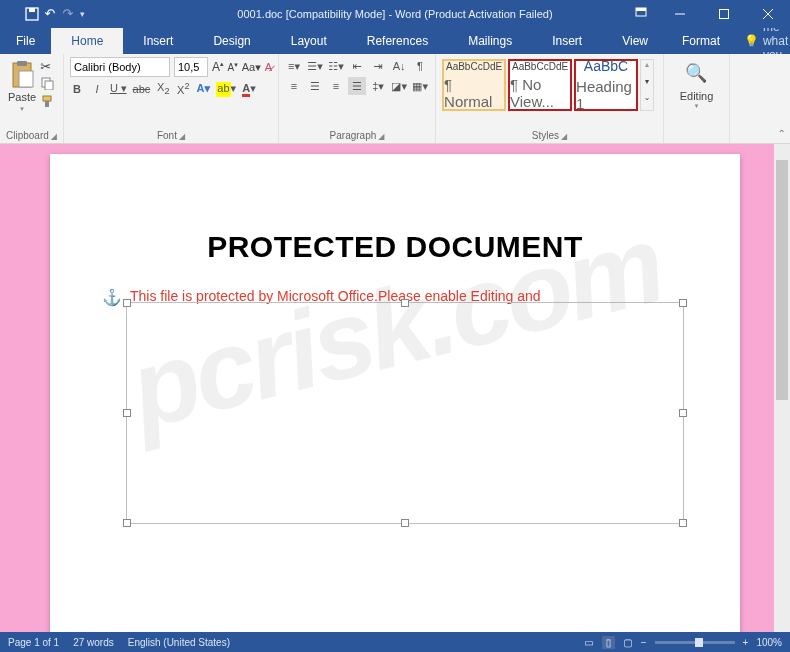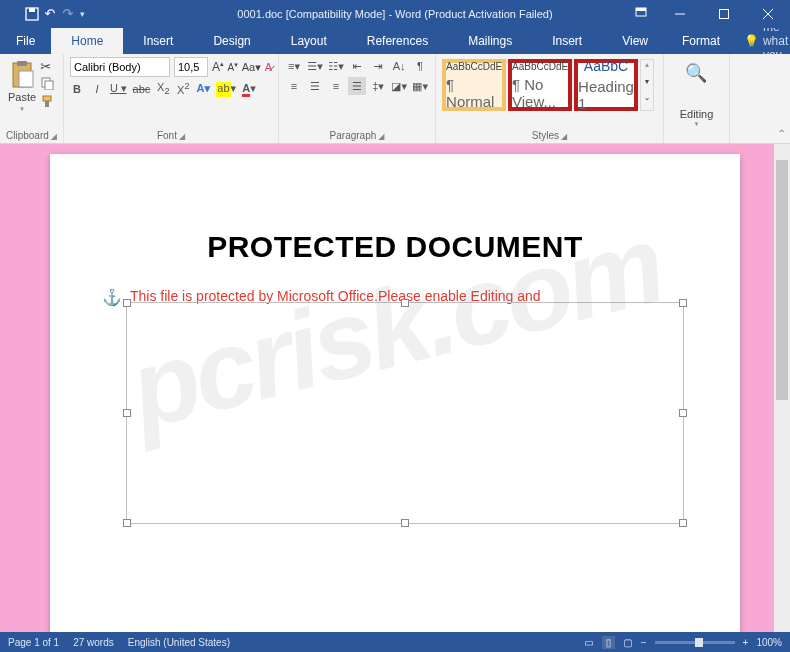--- a/index.html
+++ b/index.html
@@ -30,21 +30,21 @@
 .font{flex:0 0 215px}
 .font .row1{display:flex;align-items:center;gap:4px;margin-bottom:4px}
 .font select,.font input{border:1px solid #c8c8c8;font-size:11px;height:20px;background:#fff}
 .font .row2{display:flex;align-items:center;gap:6px;color:#555}
 .font .row2 span{min-width:14px;text-align:center;cursor:pointer}
 .para{flex:0 0 150px}
 .para .row{display:flex;gap:3px;align-items:center;margin-bottom:2px}
 .para .btn{width:18px;height:18px;border:1px solid transparent;display:flex;align-items:center;justify-content:center;font-size:11px;color:#555}
 .styles{flex:0 0 228px}
 .styles .gal{display:flex;gap:2px;margin-top:2px}
-.styles .sitem{width:64px;height:52px;border:4px solid #b91c1c;background:#fff;display:flex;flex-direction:column;align-items:center;justify-content:center;font-size:11px}
+.styles .sitem{width:64px;height:52px;border:2px solid #b91c1c;background:#fff;display:flex;flex-direction:column;align-items:center;justify-content:center;font-size:11px}
 .styles .sitem.sel{border-color:#f0c36d;background:#fdf1dd}
 .styles .snm{font-size:15px;margin-top:4px;color:#666}
 .editing{flex:0 0 66px;display:flex;flex-direction:column;align-items:center;padding-top:8px}
 .collapse{position:absolute;right:4px;bottom:4px;font-size:10px;color:#777}
 .docarea{position:absolute;top:144px;left:0;right:0;bottom:20px;background:#f9a8d4;display:flex;justify-content:center;overflow:hidden}
 .page{width:690px;height:820px;background:#fff;margin-top:10px;box-shadow:0 2px 6px rgba(0,0,0,.25);position:relative;padding:76px 70px}
 .page h1{font-size:30px;font-weight:700;color:#000;text-align:center;letter-spacing:0.5px}
 .subline{color:#e33b2e;font-size:14px;margin-top:24px;margin-left:10px}
 .anchor{position:absolute;left:52px;top:134px;color:#7b9dd3;font-size:16px}
 .selbox{position:absolute;left:76px;top:148px;width:558px;height:222px;border:1px solid #bfbfbf}
@@ -213,21 +213,21 @@
         <span style="flex:1;text-align:center;font-size:8px;color:#999">▴</span>
         <span style="flex:1;text-align:center;font-size:8px">▾</span>
         <span style="flex:1;text-align:center;font-size:8px">⌄</span>
       </div>
     </div>
     <div class="lbl"><span>Styles</span><span class="dl">◢</span></div>
   </div>
 
   <div class="rgroup editing">
     <span style="font-size:18px;color:#2b579a">🔍</span>
-    <span style="margin-top:24px">Editing</span>
+    <span style="margin-top:6px">Editing</span>
     <span style="font-size:7px;color:#888">▾</span>
   </div>
   <span class="collapse">⌃</span>
 </div>
 
 <div class="docarea">
   <div class="page">
     <h1>PROTECTED DOCUMENT</h1>
     <span class="anchor">⚓</span>
     <div class="subline">This file is protected by Microsoft Office.Please enable Editing and</div>

